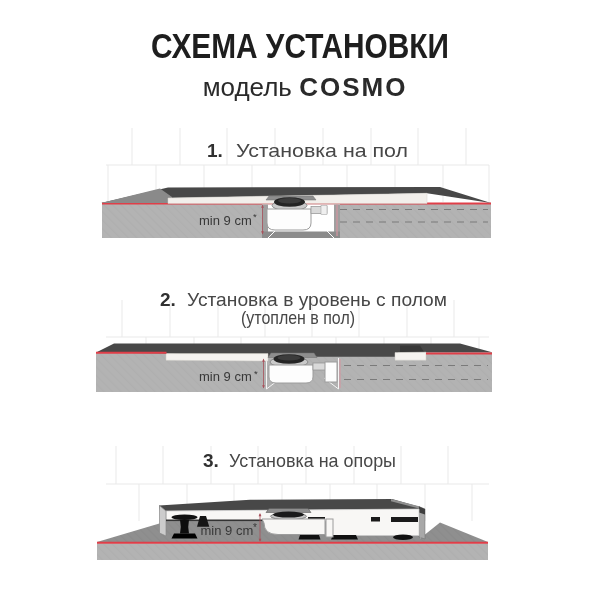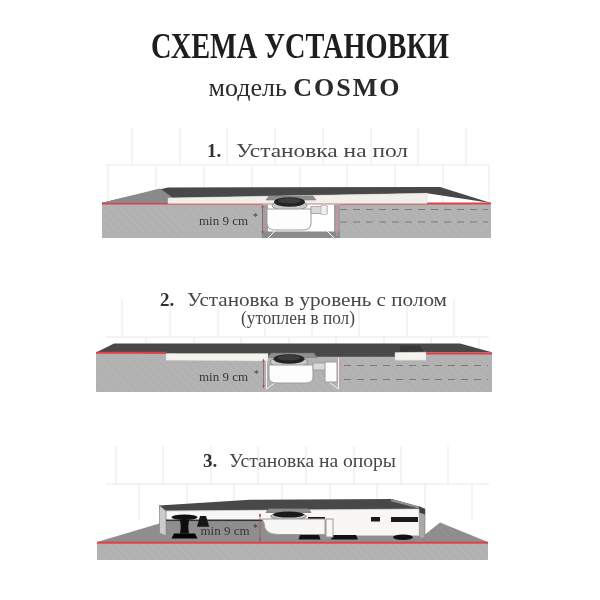--- a/index.html
+++ b/index.html
@@ -1,16 +1,16 @@
 <!DOCTYPE html>
 <html><head>
 <meta charset="utf-8">
 <style>
   html,body{margin:0;padding:0;background:#ffffff;}
-  #page{width:556px;height:600px;position:relative;font-family:Liberation Serif, serif;}
+  #page{width:556px;height:600px;position:relative;font-family:Liberation Sans, sans-serif;}
   svg{display:block;}
 </style>
 </head>
 <body>
 <div id="page">
 <svg width="600" height="600" viewBox="0 0 600 600">
 <defs>
   <pattern id="h1" width="6" height="6" patternUnits="userSpaceOnUse" patternTransform="rotate(-45)">
     <rect width="6" height="6" fill="#b3b3b3"></rect>
     <rect width="1.2" height="6" fill="#afafaf"></rect>

